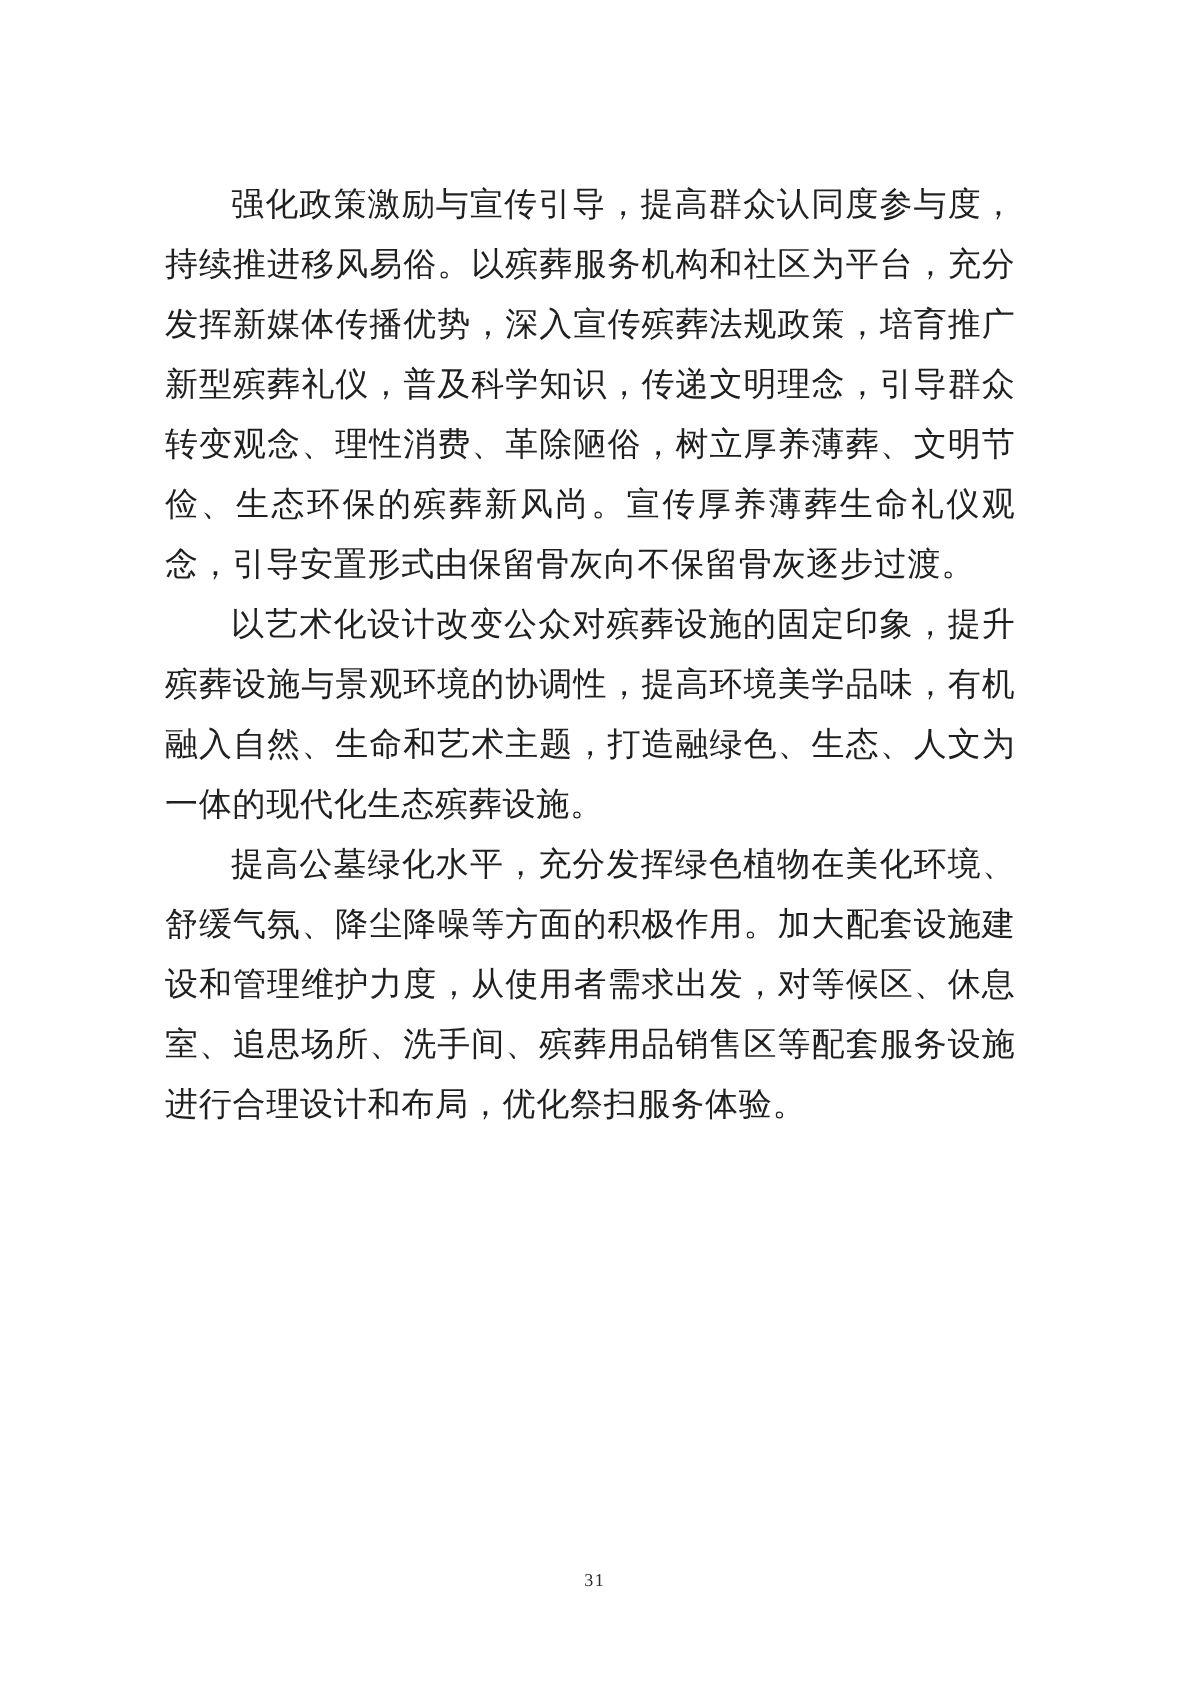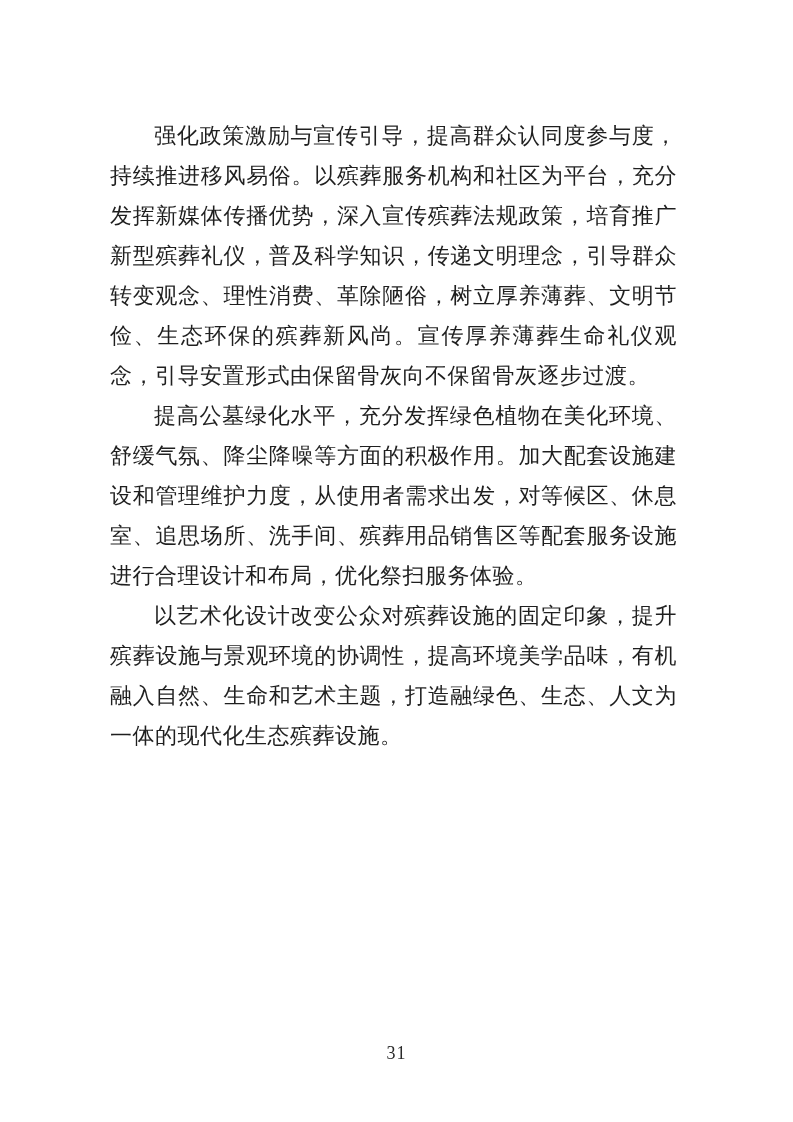--- a/index.html
+++ b/index.html
@@ -35,31 +35,31 @@
     color: #1f1f1f;
   }
   .footer {
     position: absolute;
     top: 1030px;
     left: 0;
     width: 100%;
     text-align: center;
   }
   .page-number {
-    font-size: 18px;
+    font-size: 12px;
     line-height: 20px;
     color: #2a2a2a;
     letter-spacing: 1px;
   }
 </style>
 </head>
 <body>
 
 <div class="page">
   <div class="content">
     <p>强化政策激励与宣传引导，提高群众认同度参与度，持续推进移风易俗。以殡葬服务机构和社区为平台，充分发挥新媒体传播优势，深入宣传殡葬法规政策，培育推广新型殡葬礼仪，普及科学知识，传递文明理念，引导群众转变观念、理性消费、革除陋俗，树立厚养薄葬、文明节俭、生态环保的殡葬新风尚。宣传厚养薄葬生命礼仪观念，引导安置形式由保留骨灰向不保留骨灰逐步过渡。</p>
+    <p>以艺术化设计改变公众对殡葬设施的固定印象，提升殡葬设施与景观环境的协调性，提高环境美学品味，有机融入自然、生命和艺术主题，打造融绿色、生态、人文为一体的现代化生态殡葬设施。</p>
     <p>提高公墓绿化水平，充分发挥绿色植物在美化环境、舒缓气氛、降尘降噪等方面的积极作用。加大配套设施建设和管理维护力度，从使用者需求出发，对等候区、休息室、追思场所、洗手间、殡葬用品销售区等配套服务设施进行合理设计和布局，优化祭扫服务体验。</p>
-    <p>以艺术化设计改变公众对殡葬设施的固定印象，提升殡葬设施与景观环境的协调性，提高环境美学品味，有机融入自然、生命和艺术主题，打造融绿色、生态、人文为一体的现代化生态殡葬设施。</p>
   </div>
   <div class="footer">
     <span class="page-number">31</span>
   </div>
 </div>
 
 </body></html>

